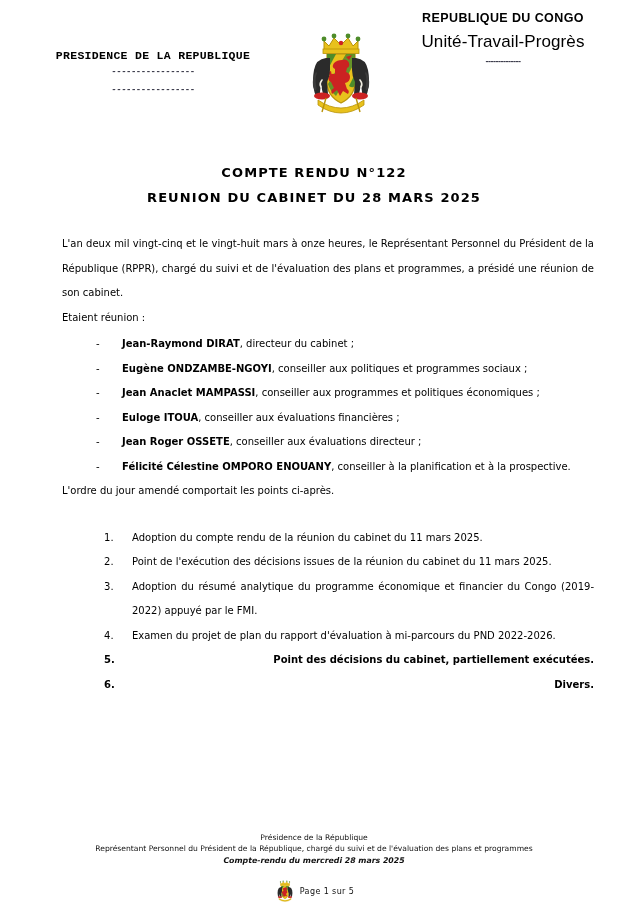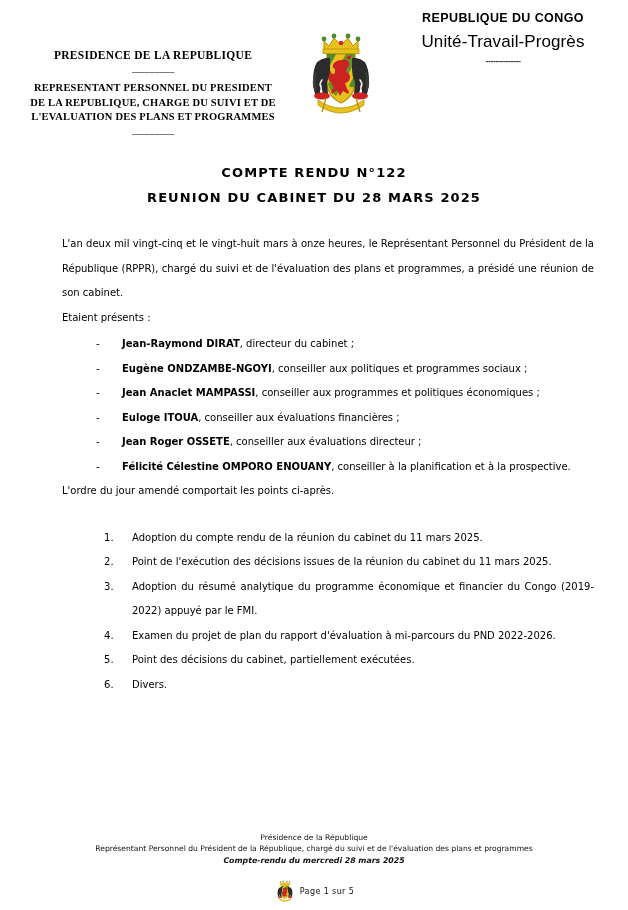--- a/index.html
+++ b/index.html
@@ -29,21 +29,21 @@
     position: relative;
     height: 150px;
   }
 
   .hdr-left {
     position: absolute;
     left: 12px;
     top: 48px;
     width: 282px;
     text-align: center;
-    font-family: Liberation Serif, serif;
+    font-family: Liberation Mono, monospace;
     font-weight: bold;
     font-size: 10.5px;
     letter-spacing: 0.2px;
     line-height: 15px;
   }
   .hdr-left .title-1 {
     font-size: 11.5px;
     letter-spacing: 0.3px;
   }
   .hdr-left .sep {
@@ -156,21 +156,21 @@
     text-align: justify;
     text-justify: inter-word;
     counter-increment: ag;
   }
   ol.agenda > li::before {
     content: counter(ag) ".";
     position: absolute;
     left: 2px;
     top: 0;
   }
-  ol.agenda > li.nojust { text-align: left; }
+  ol.agenda > li.nojust { text-align: right; font-weight: bold; }
 
   
   .footer {
     position: absolute;
     left: 0;
     right: 0;
     bottom: 44px;
     text-align: center;
     font-family: "DejaVu Sans", sans-serif;
     font-size: 7.6px;
@@ -199,25 +199,20 @@
 </head>
 <body>
 
 <div class="page">
 
   <div class="header">
 
     <div class="hdr-left">
       <div class="title-1">PRESIDENCE DE LA REPUBLIQUE</div>
       <div class="sep">-----------------</div>
-      <div class="block-2">
-        <div>REPRESENTANT PERSONNEL DU PRESIDENT</div>
-        <div>DE LA REPUBLIQUE, CHARGE DU SUIVI ET DE</div>
-        <div>L'EVALUATION DES PLANS ET PROGRAMMES</div>
-      </div>
       <div class="sep">-----------------</div>
     </div>
 
     <div class="emblem-wrap">
       <svg viewBox="0 0 78 98" width="78" height="98" aria-hidden="true">
         <rect x="0" y="0" width="78" height="98" fill="#ffffff"></rect>
 
         <g>
           <path d="M22 26 L22 17 L27 22 L32 14 L39 21 L46 14 L51 22 L56 17 L56 26 Z" fill="#e8c11c" stroke="#b89208" stroke-width="1"></path>
           <circle cx="22" cy="15" r="2.4" fill="#4e8c2a"></circle>
@@ -267,21 +262,21 @@
   </div>
 
   <div class="doc-title">
     <div>COMPTE RENDU N°122</div>
     <div>REUNION DU CABINET DU 28 MARS 2025</div>
   </div>
 
   <div class="content">
 
     <div class="para">L'an deux mil vingt-cinq et le vingt-huit mars à onze heures, le Représentant Personnel du Président de la République (RPPR), chargé du suivi et de l'évaluation des plans et programmes, a présidé une réunion de son cabinet.</div>
-    <div class="para tight">Etaient présents :</div>
+    <div class="para tight">Etaient réunion :</div>
 
     <ul class="attendees">
       <li>
         <span class="dash">-</span><b>Jean-Raymond DIRAT</b><span>, directeur du cabinet ;</span>
       </li>
       <li>
         <span class="dash">-</span><b>Eugène  ONDZAMBE-NGOYI</b><span>,  conseiller  aux  politiques  et programmes sociaux ;</span>
       </li>
       <li>
         <span class="dash">-</span><b>Jean Anaclet MAMPASSI</b><span>, conseiller aux programmes et politiques économiques ;</span>

